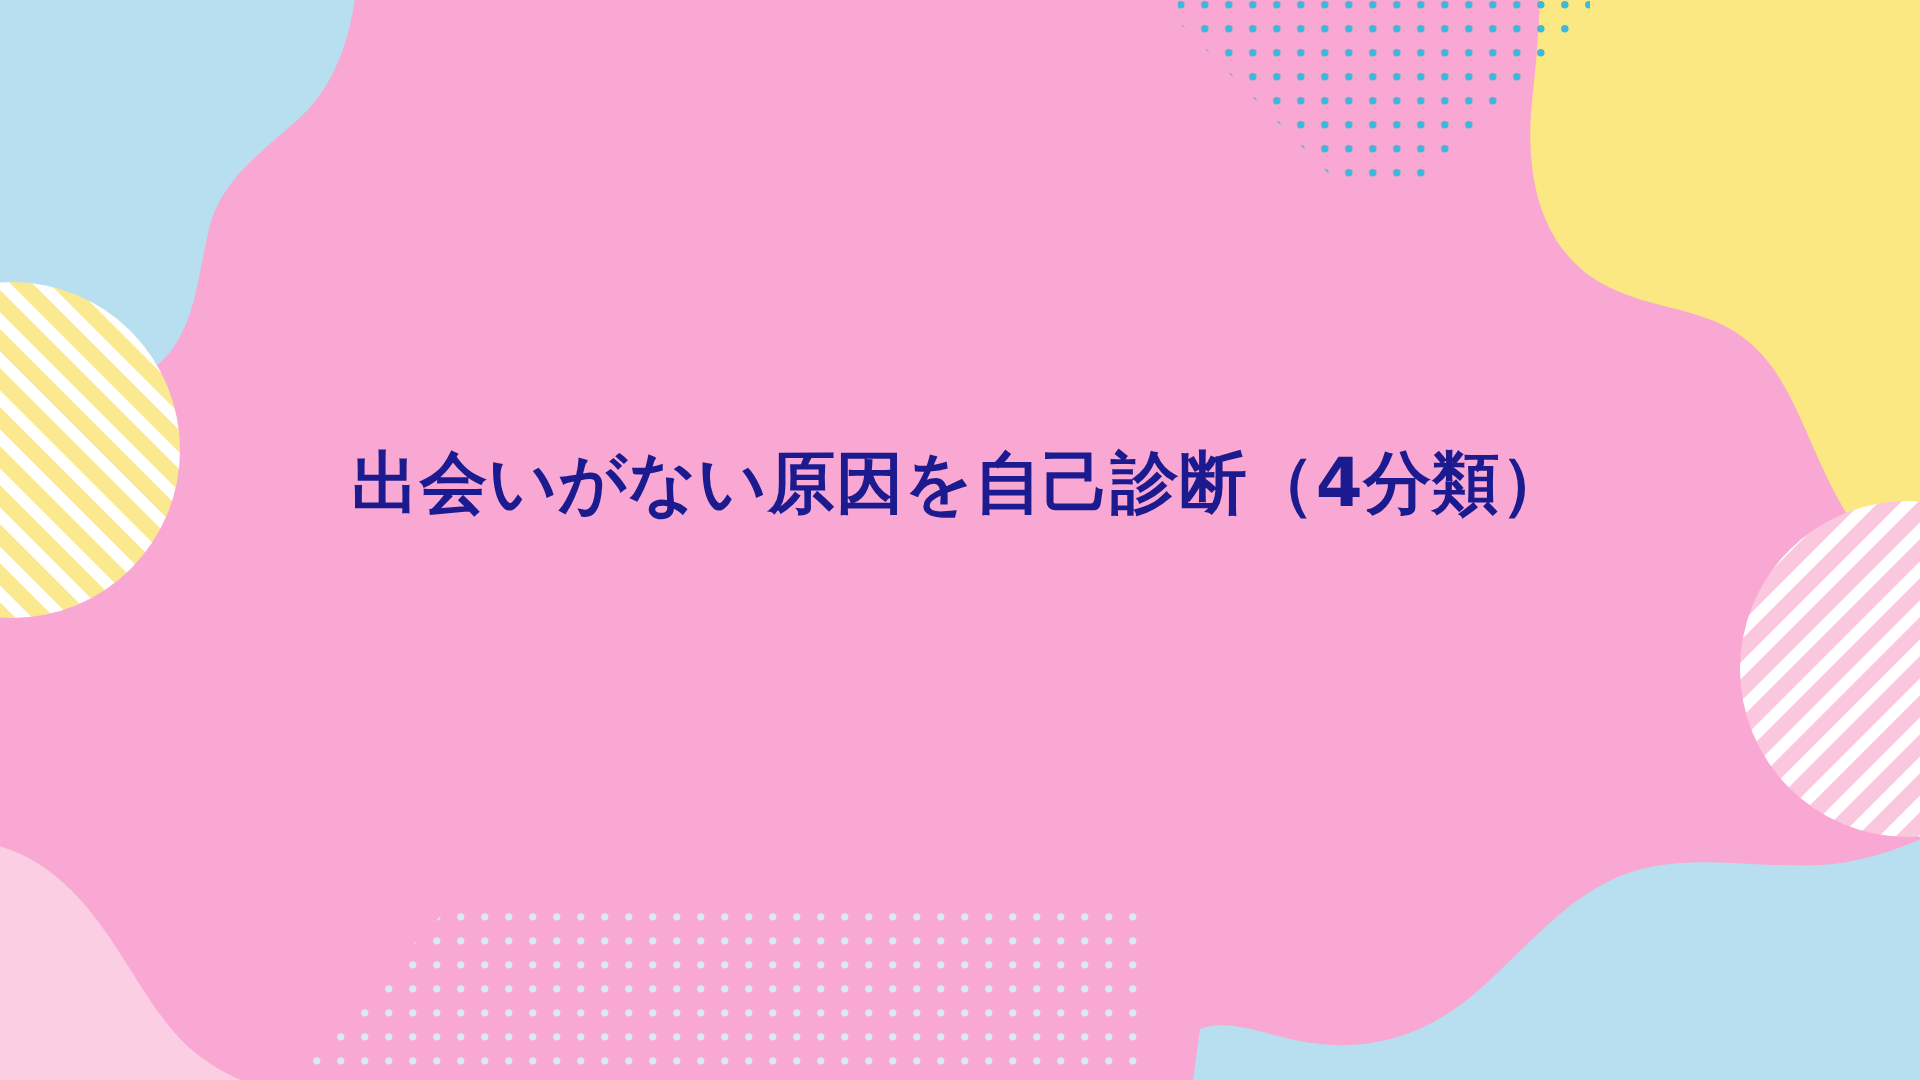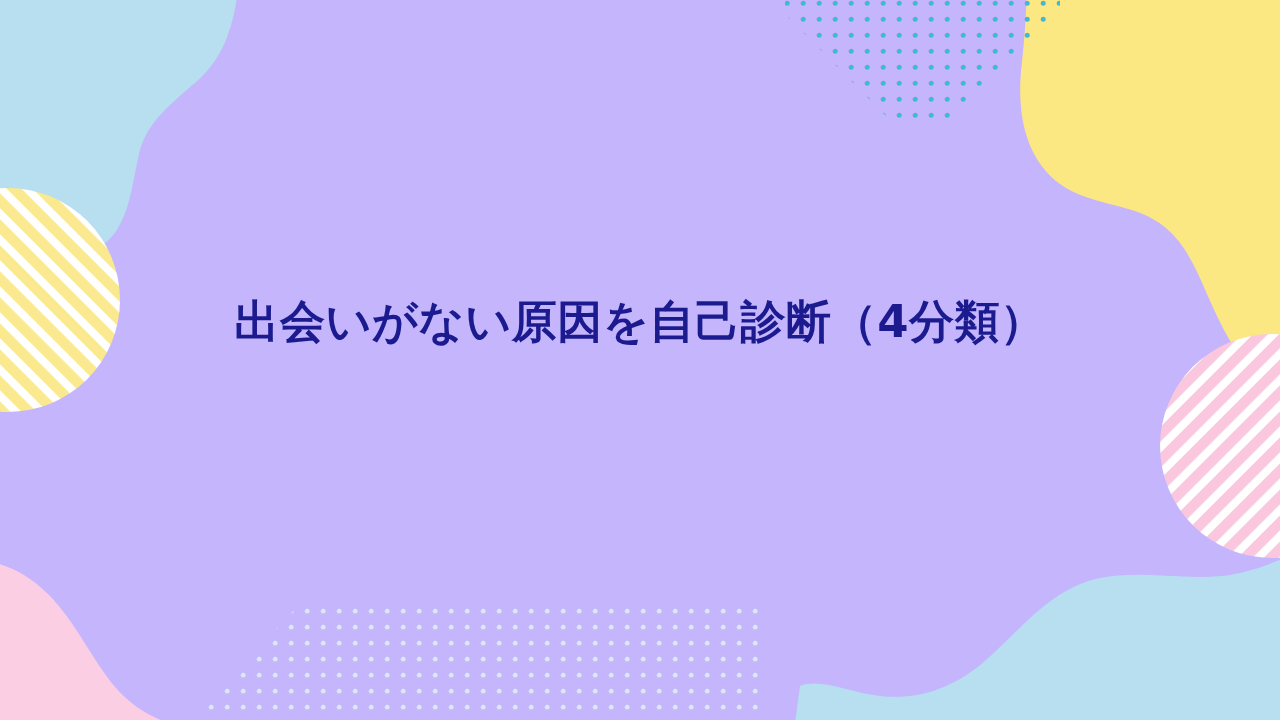--- a/index.html
+++ b/index.html
@@ -7,21 +7,21 @@
     padding: 0;
     background: #ffffff;
   }
   body {
     font-family: "DejaVu Sans", "Liberation Sans", sans-serif;
   }
   #slide {
     position: relative;
     width: 1280px;
     height: 720px;
-    background: #c4b5fd;
+    background: #f9a8d4;
     overflow: hidden;
   }
   #decor-layer {
     position: absolute;
     left: 0;
     top: 0;
     width: 1280px;
     height: 720px;
     pointer-events: none;
   }

